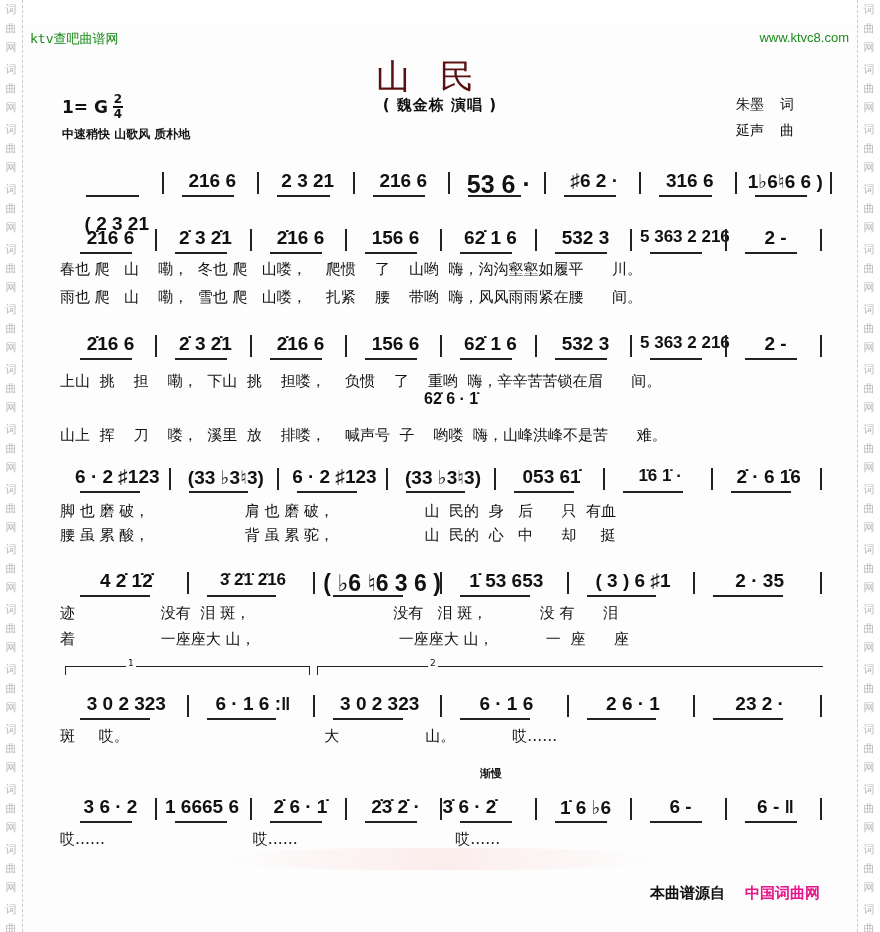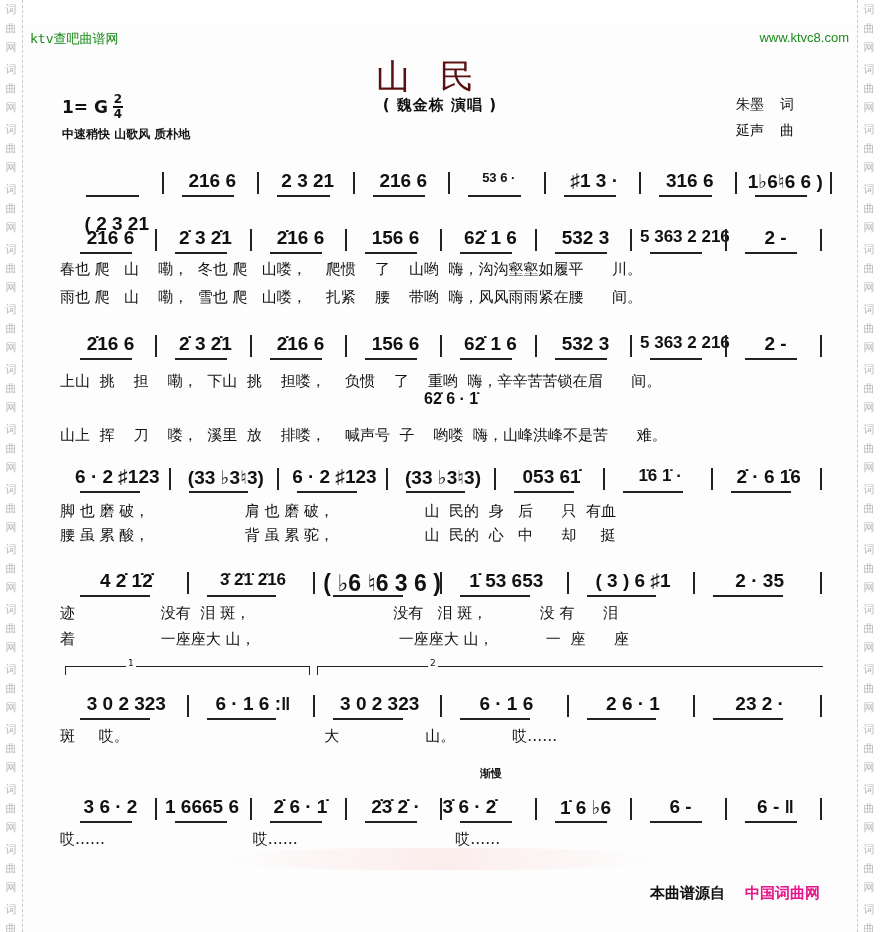--- a/index.html
+++ b/index.html
@@ -239,24 +239,24 @@
     <div style="position: absolute; top: 195px; left: 86px; width: 52.525px; height: 2px; background: rgb(34, 34, 34);"></div>
     <div class="notes" style="top: 170px; left: 171.5px; width: 81.5px; text-align: center; font-size: 19px;">216 6</div>
     <div class="bar" style="top: 172px; left: 257px;"></div>
     <div style="position: absolute; top: 195px; left: 181.5px; width: 52.525px; height: 2px; background: rgb(34, 34, 34);"></div>
     <div class="notes" style="top: 170px; left: 267px; width: 81.5px; text-align: center; font-size: 19px;">2 3 21</div>
     <div class="bar" style="top: 172px; left: 352.5px;"></div>
     <div style="position: absolute; top: 195px; left: 277px; width: 52.525px; height: 2px; background: rgb(34, 34, 34);"></div>
     <div class="notes" style="top: 170px; left: 362.5px; width: 81.5px; text-align: center; font-size: 19px;">216 6</div>
     <div class="bar" style="top: 172px; left: 448px;"></div>
     <div style="position: absolute; top: 195px; left: 372.5px; width: 52.525px; height: 2px; background: rgb(34, 34, 34);"></div>
-    <div class="notes" style="top: 170px; left: 458px; width: 81.5px; text-align: center; font-size: 13px;">53 6 ·</div>
+    <div class="notes" style="top: 170px; left: 458px; width: 81.5px; text-align: center; font-size: 25px;">53 6 ·</div>
     <div class="bar" style="top: 172px; left: 543.5px;"></div>
     <div style="position: absolute; top: 195px; left: 468px; width: 52.525px; height: 2px; background: rgb(34, 34, 34);"></div>
-    <div class="notes" style="top: 170px; left: 553.5px; width: 81.5px; text-align: center; font-size: 19px;">♯1 3 ·</div>
+    <div class="notes" style="top: 170px; left: 553.5px; width: 81.5px; text-align: center; font-size: 19px;">♯6 2 ·</div>
     <div class="bar" style="top: 172px; left: 639px;"></div>
     <div style="position: absolute; top: 195px; left: 563.5px; width: 52.525px; height: 2px; background: rgb(34, 34, 34);"></div>
     <div class="notes" style="top: 170px; left: 649px; width: 81.5px; text-align: center; font-size: 19px;">316 6</div>
     <div class="bar" style="top: 172px; left: 734.5px;"></div>
     <div style="position: absolute; top: 195px; left: 659px; width: 52.525px; height: 2px; background: rgb(34, 34, 34);"></div>
     <div class="notes" style="top: 170px; left: 744.5px; width: 81.5px; text-align: center; font-size: 19px;">1♭6♮6 6 )</div>
     <div class="bar" style="top: 172px; left: 830px;"></div>
     <div style="position: absolute; top: 195px; left: 754.5px; width: 52.525px; height: 2px; background: rgb(34, 34, 34);"></div>
     <div class="notes" style="top: 227px; left: 70px; width: 81px; text-align: center; font-size: 19px;">2̇16 6</div>
     <div class="bar" style="top: 229px; left: 155px;"></div>

